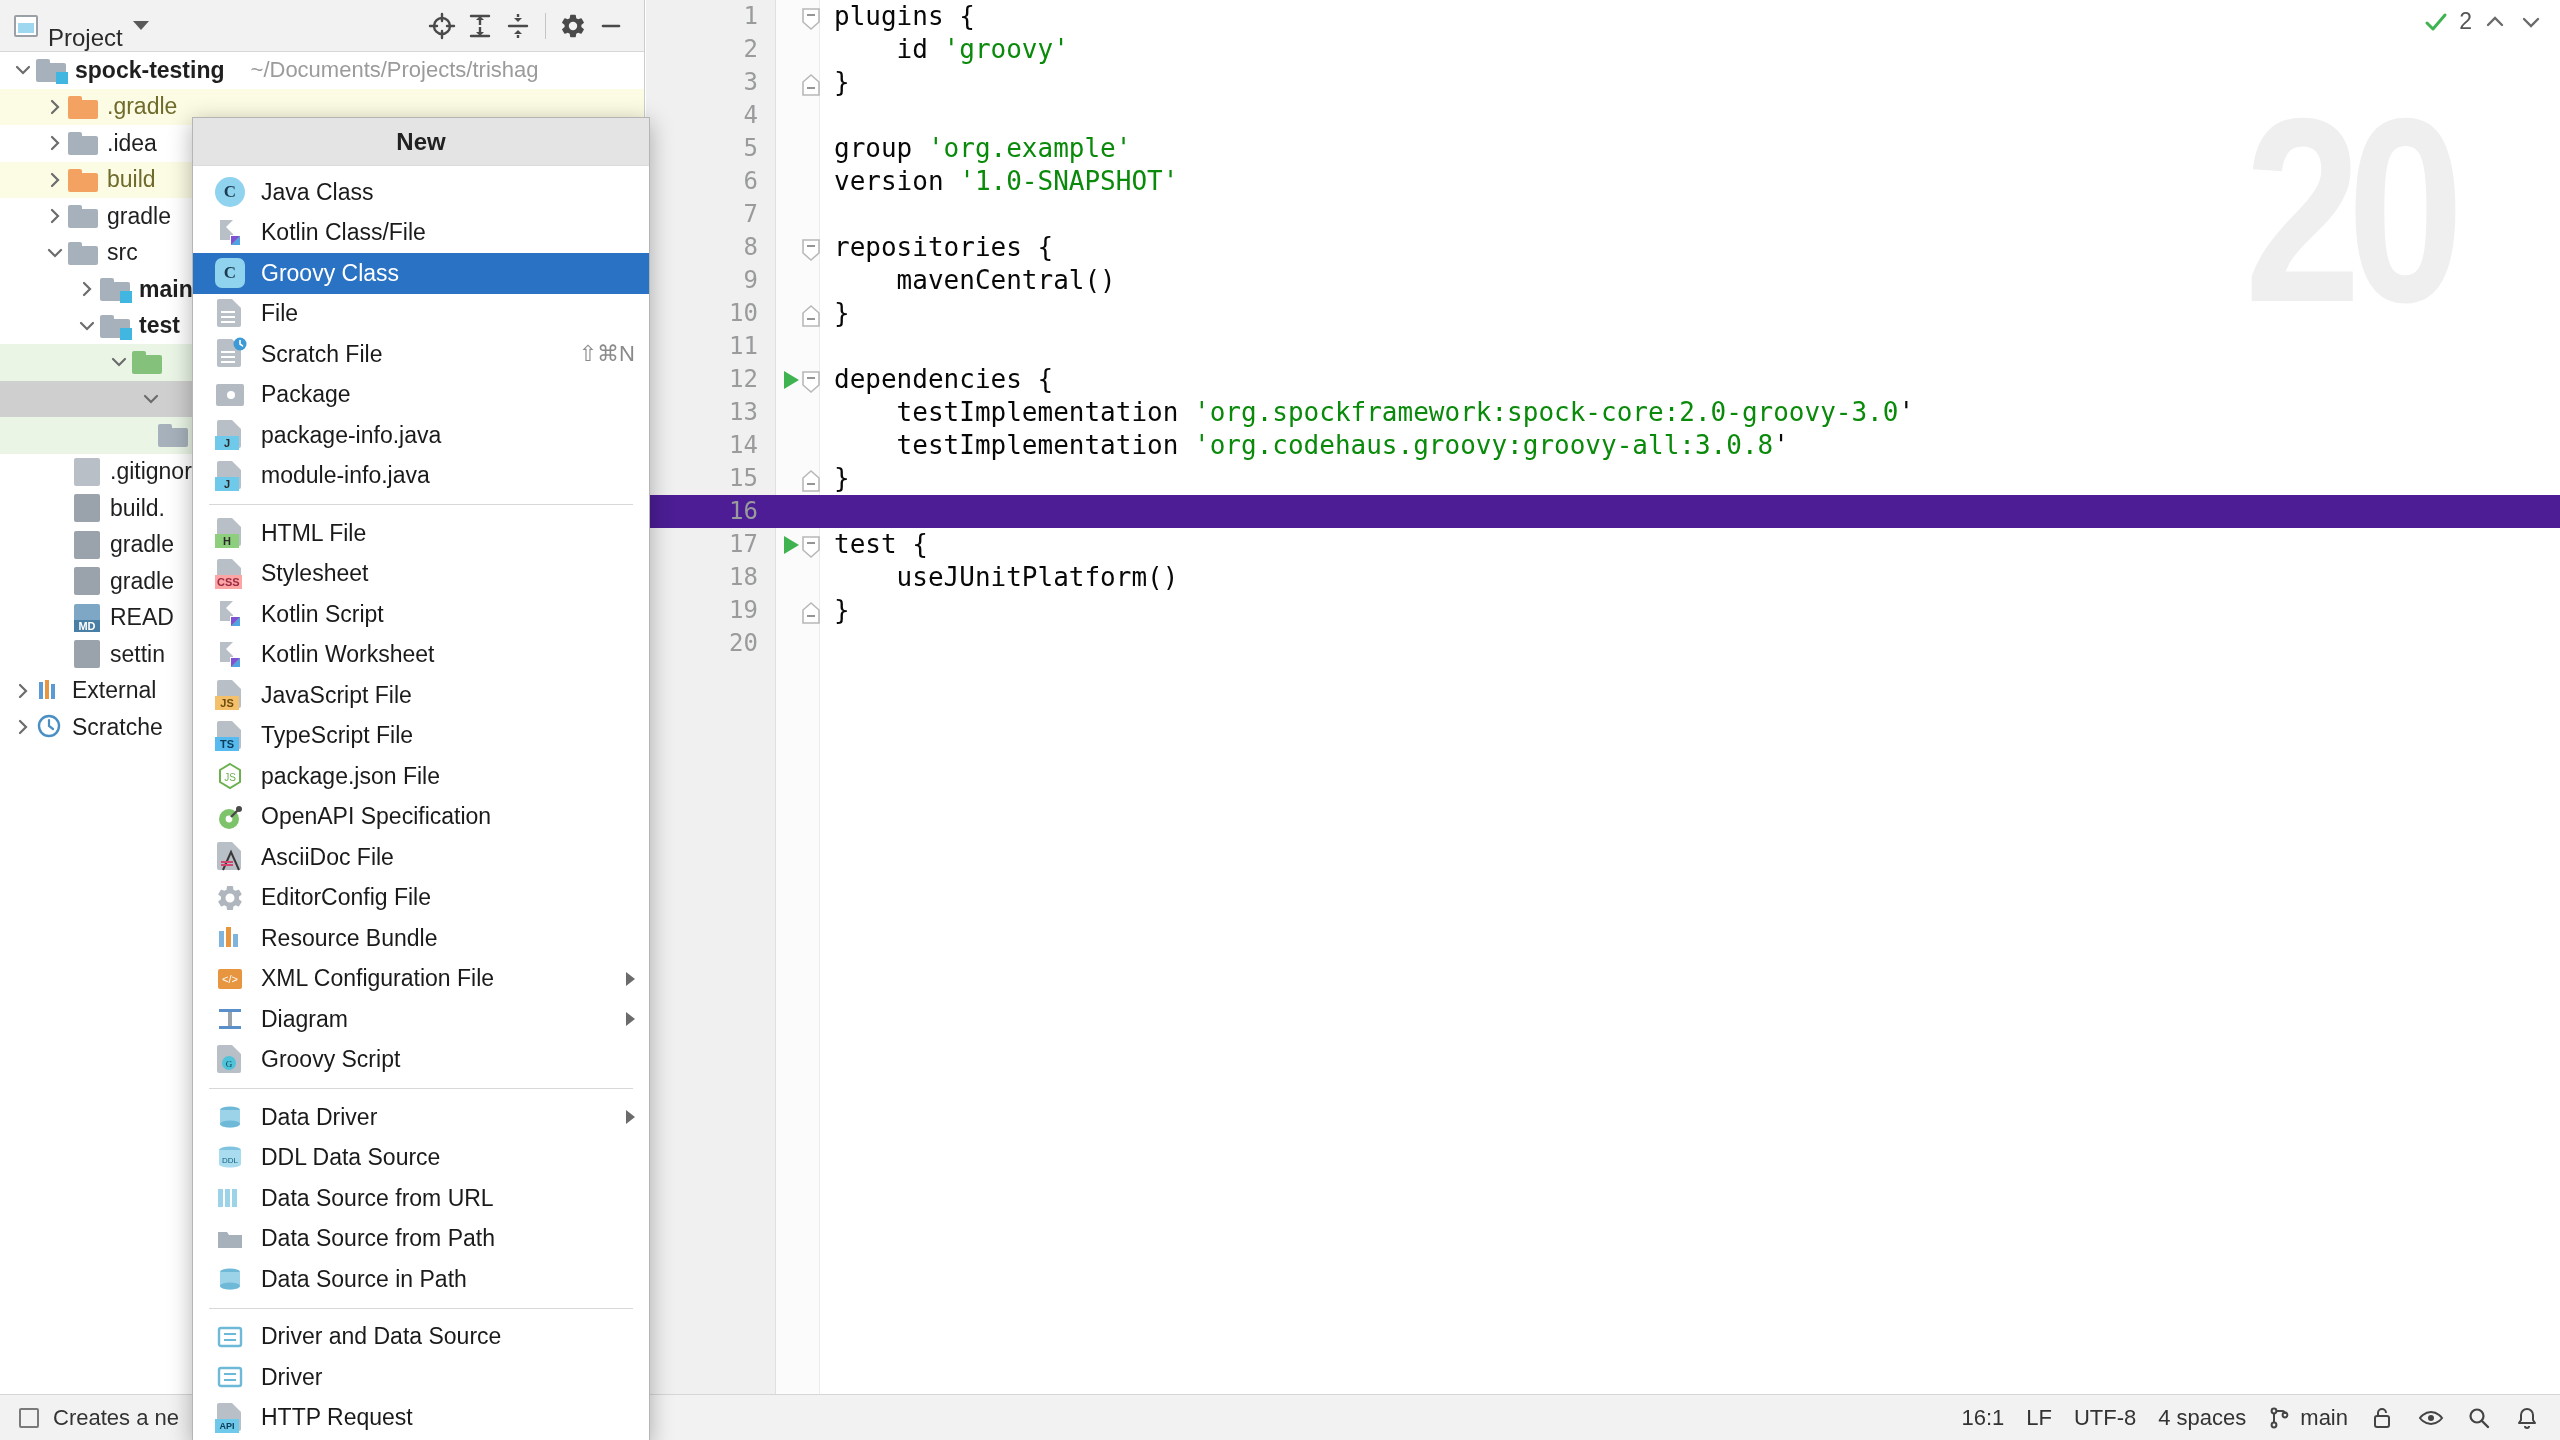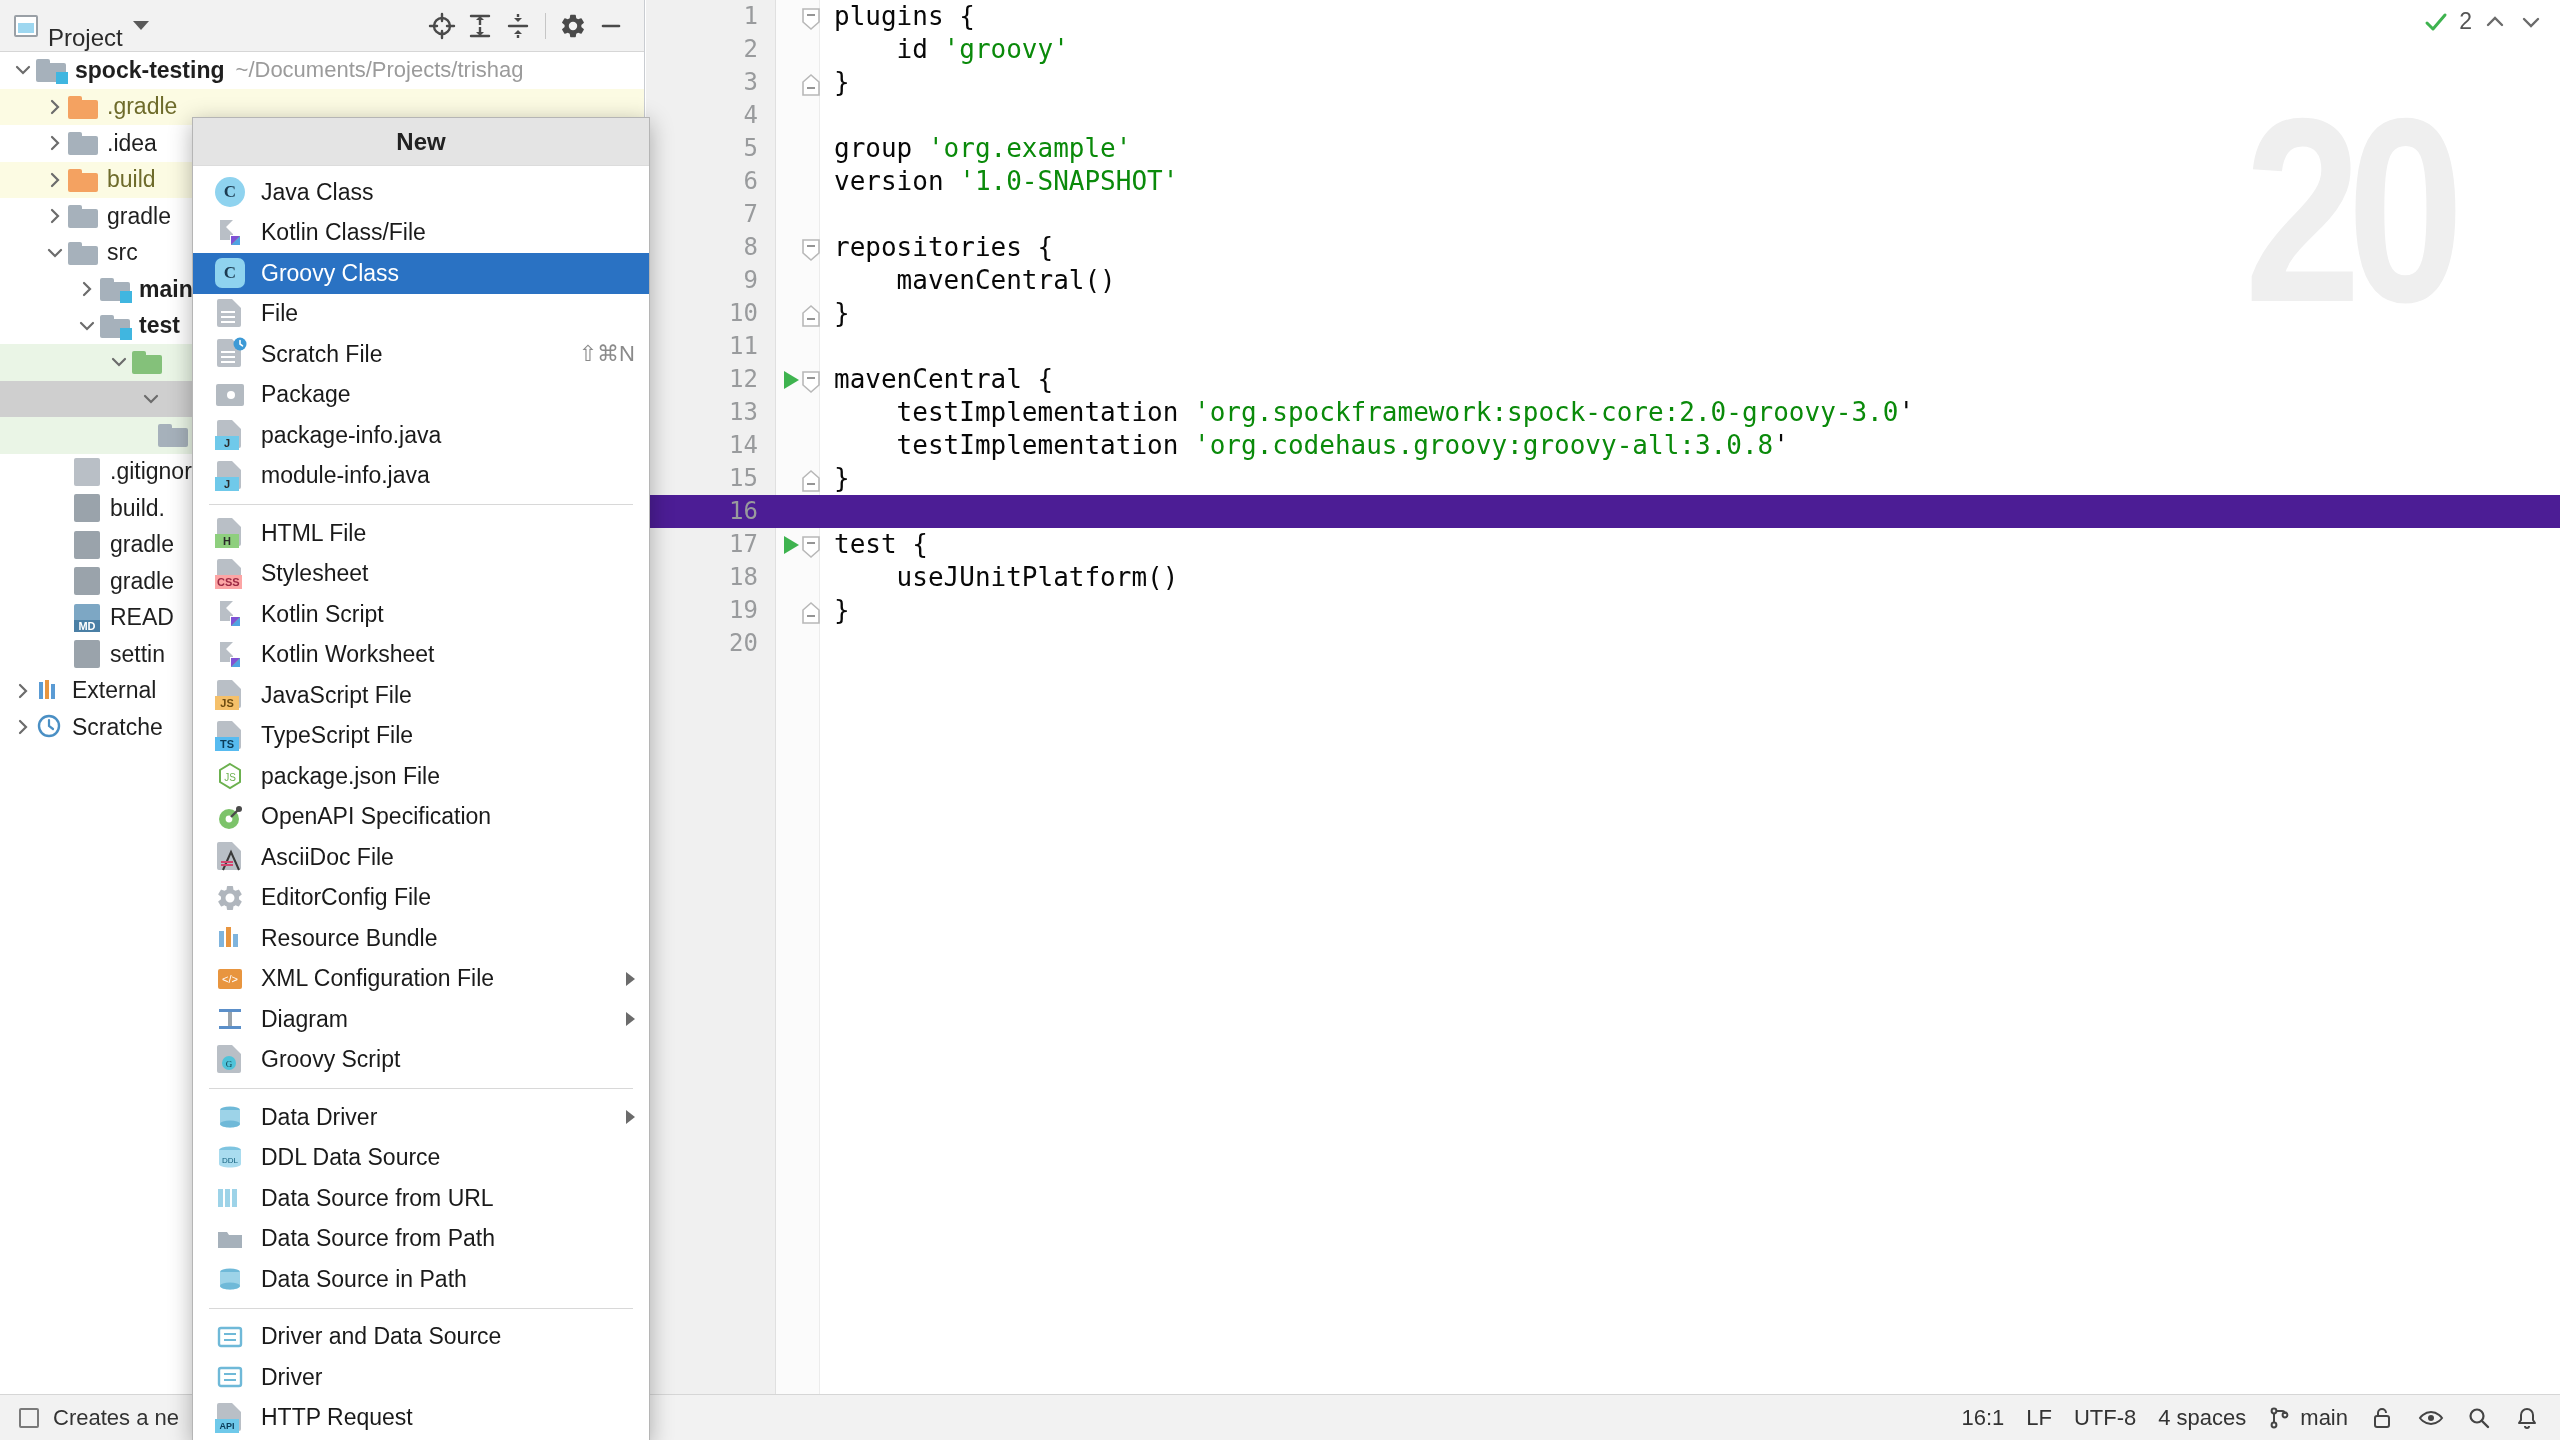--- a/index.html
+++ b/index.html
@@ -81,21 +81,21 @@
   }
   .folder.orange .body, .folder.orange .tab { background: #f4a261; }
   .folder.green .body, .folder.green .tab { background: #84c17a; }
   .folder .badge {
     position:absolute; right:-2px; bottom:-2px; width:12px; height:12px;
     background:#40b6e0;
   }
   .tree-label { font-size: 23px; }
   .tree-label.bold { font-weight: bold; }
   .tree-label.olive { color: #6e6b2b; }
-  .tree-path { font-size: 22px; color: #9b9b9b; margin-left: 11px; }
+  .tree-path { font-size: 22px; color: #9b9b9b; margin-left: 26px; }
   .file-ico {
     width: 26px; height: 28px; flex: 0 0 26px; margin-right: 10px;
     position: relative;
   }
   .file-ico .pg {
     position:absolute; inset:0; background:#b9bfc6; border-radius:2px;
   }
   .file-ico .tg {
     position:absolute; left:0; bottom:0; right:0; height:12px;
     font-size: 11px; color:#fff; font-weight:bold;
@@ -533,21 +533,21 @@
             </svg></span><span class="code-text">repositories {</span></div>
         <div class="code-line"><span class="ln">9</span><span class="code-text">    mavenCentral()</span></div>
         <div class="code-line"><span class="ln">10</span><span class="fold-mark"><svg width="20" height="24" viewBox="0 0 20 24">
               <path d="M2 22h16V9l-8-7-8 7z" fill="#fff" stroke="#b8b8b8" stroke-width="1.6"></path>
               <path d="M6 15h8" stroke="#8a8a8a" stroke-width="1.8"></path>
             </svg></span><span class="code-text">}</span></div>
         <div class="code-line"><span class="ln">11</span><span class="code-text"></span></div>
         <div class="code-line"><span class="ln">12</span><span class="run-tri"></span><span class="fold-mark"><svg width="20" height="24" viewBox="0 0 20 24">
               <path d="M2 2h16v13l-8 7-8-7z" fill="#fff" stroke="#b8b8b8" stroke-width="1.6"></path>
               <path d="M6 8h8" stroke="#8a8a8a" stroke-width="1.8"></path>
-            </svg></span><span class="code-text">mavenCentral {</span></div>
+            </svg></span><span class="code-text">dependencies {</span></div>
         <div class="code-line"><span class="ln">13</span><span class="code-text">    testImplementation <span class="str">'org.spockframework:spock-core:2.0-groovy-3.0</span>'</span></div>
         <div class="code-line"><span class="ln">14</span><span class="code-text">    testImplementation <span class="str">'org.codehaus.groovy:groovy-all:3.0.8</span>'</span></div>
         <div class="code-line"><span class="ln">15</span><span class="fold-mark"><svg width="20" height="24" viewBox="0 0 20 24">
               <path d="M2 22h16V9l-8-7-8 7z" fill="#fff" stroke="#b8b8b8" stroke-width="1.6"></path>
               <path d="M6 15h8" stroke="#8a8a8a" stroke-width="1.8"></path>
             </svg></span><span class="code-text">}</span></div>
         <div class="code-line cur"><span class="ln">16</span><span class="code-text"></span></div>
         <div class="code-line"><span class="ln">17</span><span class="run-tri"></span><span class="fold-mark"><svg width="20" height="24" viewBox="0 0 20 24">
               <path d="M2 2h16v13l-8 7-8-7z" fill="#fff" stroke="#b8b8b8" stroke-width="1.6"></path>
               <path d="M6 8h8" stroke="#8a8a8a" stroke-width="1.8"></path>

